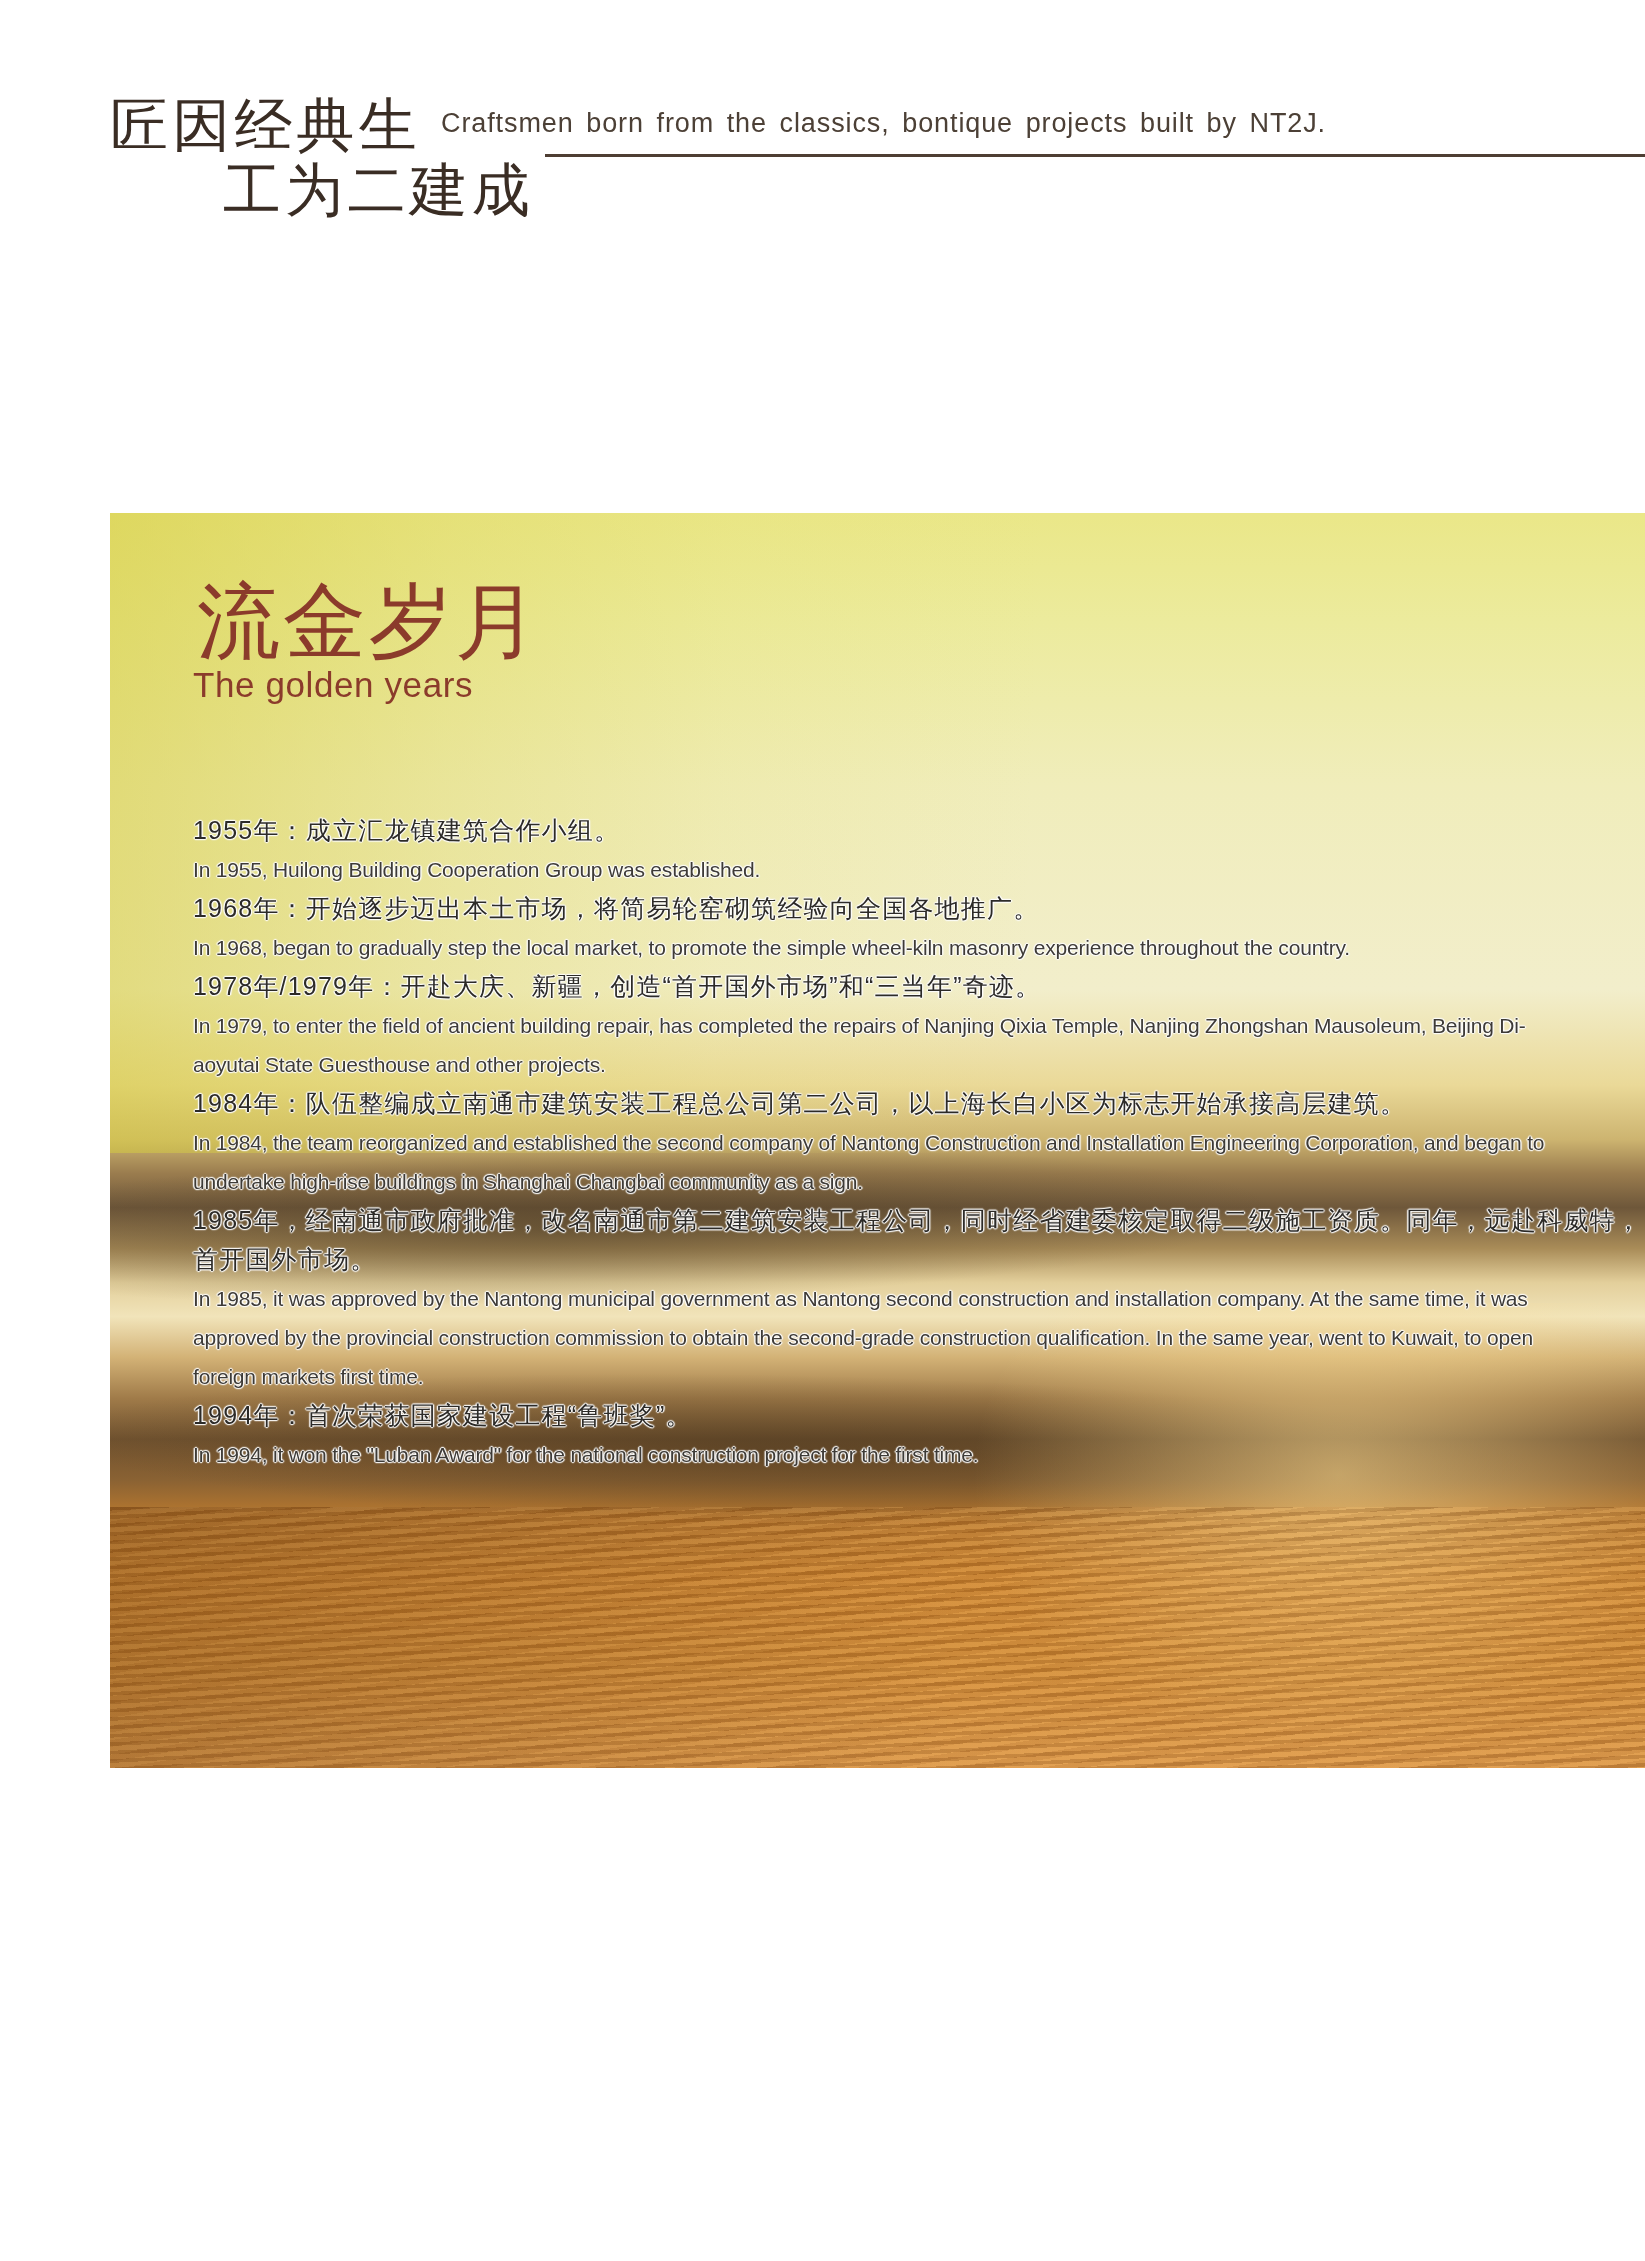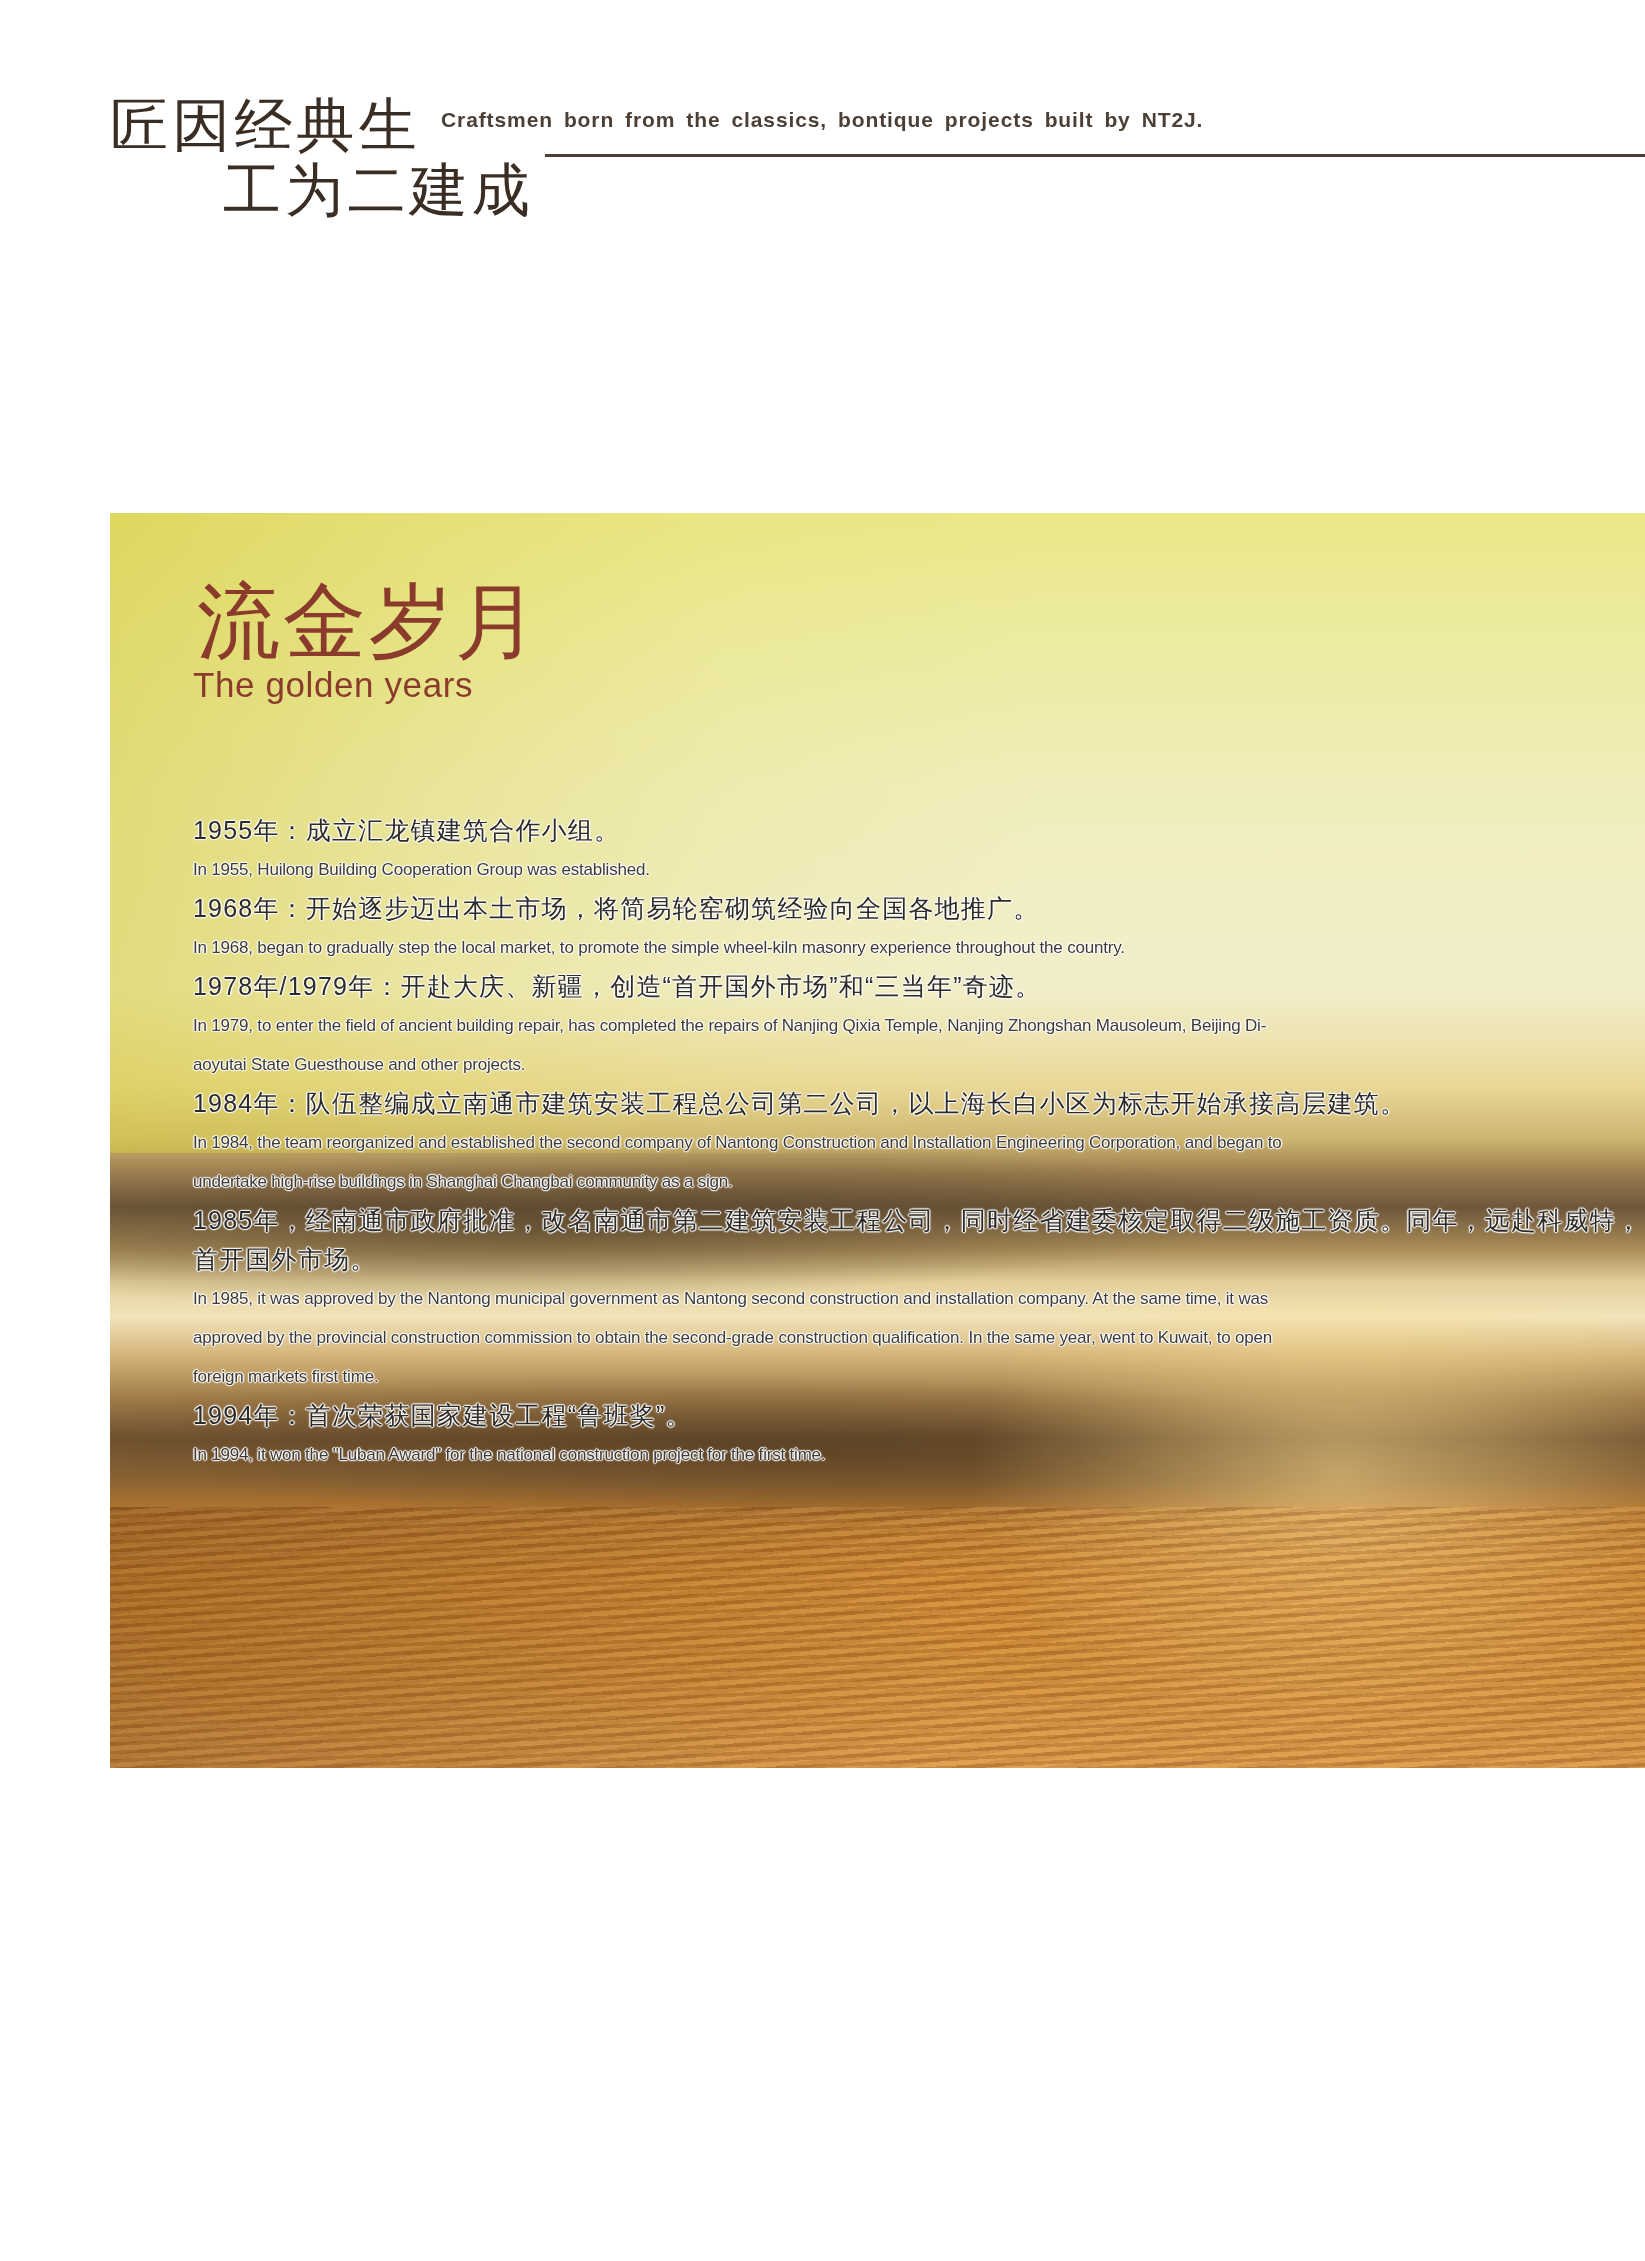--- a/index.html
+++ b/index.html
@@ -14,22 +14,22 @@
     font-size:58px;line-height:1.05;font-weight:500;letter-spacing:4.2px;
     color:var(--logo-text,#3a2d24);white-space:nowrap;
   }
   .logo-l2{
     position:absolute;left:223px;top:160px;
     font-size:58px;line-height:1.05;font-weight:500;letter-spacing:4.2px;
     color:var(--logo-text,#3a2d24);white-space:nowrap;
   }
   .tagline{
     position:absolute;left:441px;top:108px;
-    font-size:21px;letter-spacing:0.9px;word-spacing:4.2px;
-    color:var(--tagline-text,#4c4036);white-space:nowrap;font-weight:bold;
+    font-size:27px;letter-spacing:0.9px;word-spacing:4.2px;
+    color:var(--tagline-text,#4c4036);white-space:nowrap;
   }
   .rule{
     position:absolute;left:545px;top:154px;width:1101px;height:3px;
     background:var(--header-rule,#4e3e33);
   }
   
   .panel{
     position:absolute;left:110px;top:513px;width:1536px;height:1362px;
     overflow:hidden;
   }
@@ -94,21 +94,21 @@
     height:39px;line-height:39px;white-space:nowrap;
   }
   .tl-line.zh{
     font-size:25px;letter-spacing:1.2px;font-weight:500;
     color:var(--timeline-zh-text,#2d2b28);
     text-shadow:0 0 1.8px var(--text-halo,#fff),0 0 1.8px var(--text-halo,#fff),
       -1.2px 0 1.2px var(--text-halo,#fff),1.2px 0 1.2px var(--text-halo,#fff),
       0 -1.2px 1.2px var(--text-halo,#fff),0 1.2px 1.2px var(--text-halo,#fff);
   }
   .tl-line.en{
-    font-size:17px;letter-spacing:-0.2px;font-weight:400;
+    font-size:21px;letter-spacing:-0.2px;font-weight:400;
     color:var(--timeline-en-text,#3e3b37);
     text-shadow:0 0 1.8px var(--text-halo,#fff),0 0 1.8px var(--text-halo,#fff),
       -1.2px 0 1.2px var(--text-halo,#fff),1.2px 0 1.2px var(--text-halo,#fff),
       0 -1.2px 1.2px var(--text-halo,#fff),0 1.2px 1.2px var(--text-halo,#fff);
   }
 </style>
 </head>
 <body>
 
 <div class="page" style="--page-bg: #ffffff; --logo-text: #3a2d24; --tagline-text: #4c4036; --header-rule: #4e3e33; --panel-title: #8b3b2b; --timeline-zh-text: #2d2b28; --timeline-en-text: #3e3b37; --text-halo: #ffffff; --sky-yellow: #e4de5e; --sand-orange: #c8822f;">

